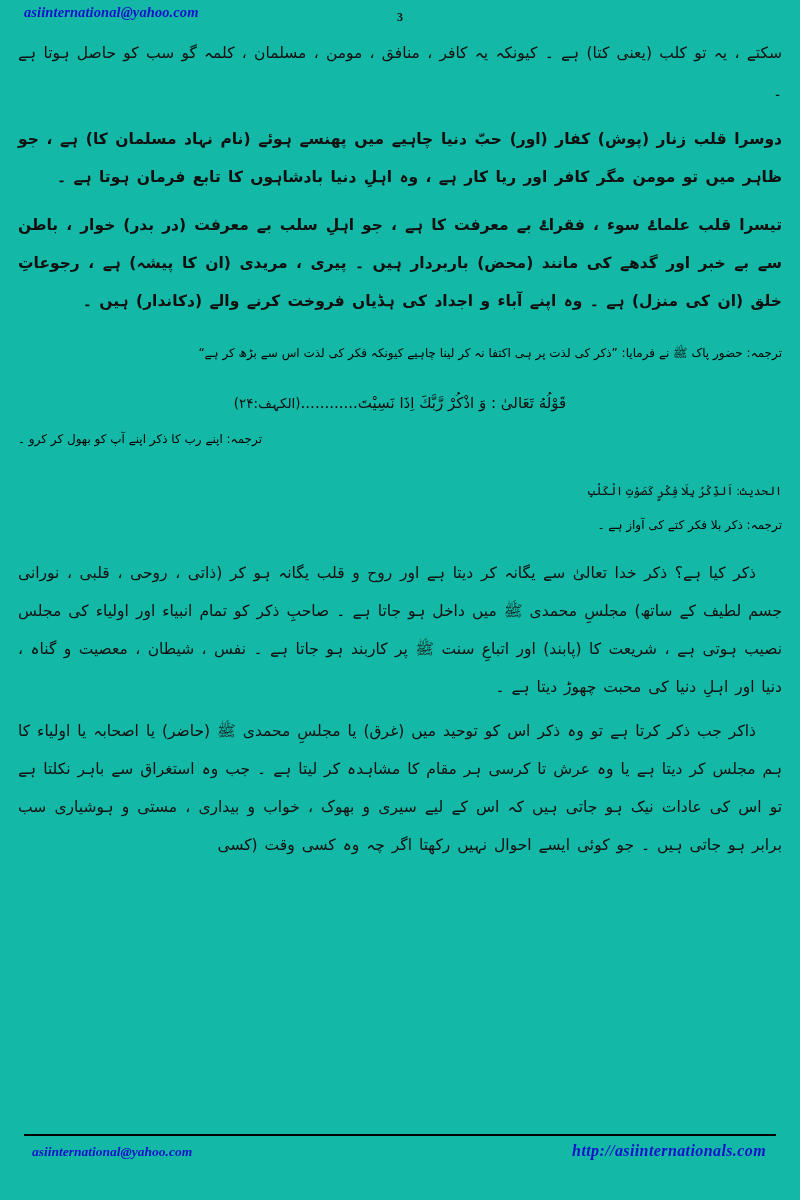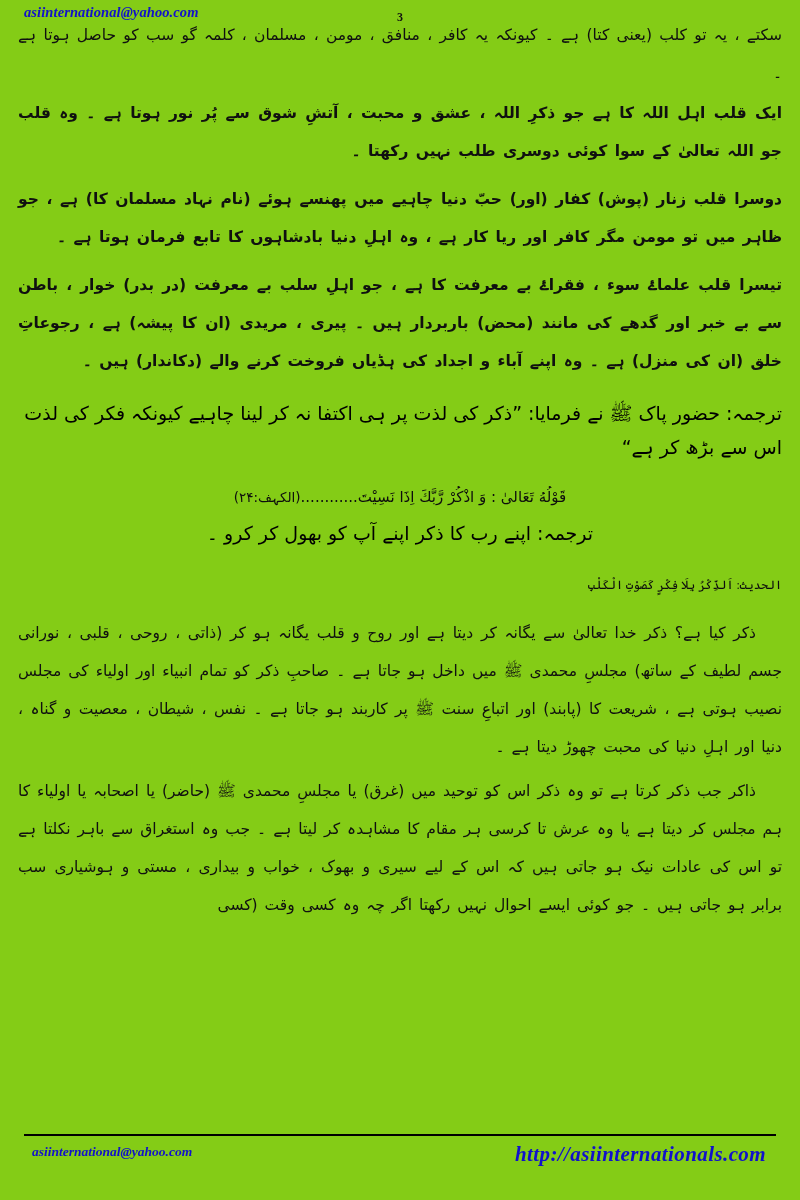--- a/index.html
+++ b/index.html
@@ -14,21 +14,21 @@
     position: relative;
     overflow: hidden;
     font-family: "DejaVu Sans", sans-serif;
     color: #000000;
   }
   .page {
     position: absolute;
     top: 0; left: 0;
     width: 800px;
     height: 1200px;
-    background: #84cc16;
+    background: #14b8a6;
   }
 
   
   .page-header {
     position: absolute;
     top: 4px; left: 0;
     width: 800px;
     height: 26px;
     direction: ltr;
   }
@@ -52,21 +52,21 @@
     text-align: center;
     font-family: "Liberation Serif", "DejaVu Serif", serif;
     font-size: 12px;
     font-weight: bold;
     color: #111111;
   }
 
   
   .body-area {
     position: absolute;
-    top: 16px;
+    top: 34px;
     left: 18px;
     width: 764px;
     height: 1100px;
     direction: rtl;
   }
 
   .para {
     direction: rtl;
     text-align: justify;
     text-align-last: right;
@@ -109,26 +109,26 @@
   .hadith-line .label {
     font-weight: normal;
   }
   .hadith-arabic {
     letter-spacing: 0.6px;
   }
   .tarjuma {
     direction: rtl;
     text-align: right;
     font-family: "DejaVu Sans", sans-serif;
-    font-size: 19px;
+    font-size: 12px;
     line-height: 34px;
     margin: 0;
   }
   .tarjuma.center {
-    text-align: center;
+    text-align: left;
   }
   .verse-ref {
     font-size: 13.5px;
   }
   .dots {
     letter-spacing: 2px;
   }
   .sm-glyph {
     font-size: 11px;
     vertical-align: super;
@@ -167,41 +167,40 @@
     color: #1111cc;
     white-space: nowrap;
   }
   .footer-url {
     position: absolute;
     top: 8px;
     right: 10px;
     font-family: "Liberation Serif", "DejaVu Serif", serif;
     font-style: italic;
     font-weight: bold;
-    font-size: 21px;
+    font-size: 16px;
     color: #1111cc;
     letter-spacing: 0.4px;
     white-space: nowrap;
   }
 </style>
 </head>
 <body>
 
 <div class="page">
 
   <div class="page-header">
     <div class="header-email">asiinternational@yahoo.com</div>
     <div class="page-number">3</div>
   </div>
 
   <div class="body-area">
 
     <p class="para">سکتے ، یہ تو کلب (یعنی کتا) ہے ۔ کیونکہ یہ کافر ، منافق ، مومن ، مسلمان ، کلمہ گو سب کو حاصل ہوتا ہے ۔</p>
 
-    <p class="para lead">ایک قلب اہل اللہ کا ہے جو ذکرِ اللہ ، عشق و محبت ، آتشِ شوق سے پُر نور ہوتا ہے ۔ وہ قلب جو اللہ تعالیٰ کے سوا کوئی دوسری طلب نہیں رکھتا ۔</p>
 
     <div class="sp-8"></div>
 
     <p class="para lead">دوسرا قلب زنار (پوش) کفار (اور) حبّ دنیا چاہیے میں پھنسے ہوئے (نام نہاد مسلمان کا) ہے ، جو ظاہر میں تو مومن مگر کافر اور ریا کار ہے ، وہ اہلِ دنیا بادشاہوں کا تابع فرمان ہوتا ہے ۔</p>
 
     <div class="sp-8"></div>
 
     <p class="para lead">تیسرا قلب علماۓ سوء ، فقراۓ بے معرفت کا ہے ، جو اہلِ سلب بے معرفت (در بدر) خوار ، باطن سے بے خبر اور گدھے کی مانند (محض) باربردار ہیں ۔ پیری ، مریدی (ان کا پیشہ) ہے ، رجوعاتِ خلق (ان کی منزل) ہے ۔ وہ اپنے آباء و اجداد کی ہڈیاں فروخت کرنے والے (دکاندار) ہیں ۔</p>
 
     <div class="sp-4"></div>
@@ -221,20 +220,21 @@
 
     <p class="tarjuma center">ترجمہ: اپنے رب کا ذکر اپنے آپ کو بھول کر کرو ۔</p>
 
     <div class="sp-14"></div>
 
     <div class="hadith-line">
       <span class="label">الحدیث:</span>
       <span class="hadith-arabic">اَلذِّكْرُ بِلَا فِكْرٍ كَصَوْتِ الْكَلْبِ</span>
     </div>
 
+    <p class="tarjuma">ترجمہ: ذکر بلا فکر کتے کی آواز ہے ۔</p>
 
     <div class="sp-8"></div>
 
 
     <div class="sp-4"></div>
 
     <p class="para indent">ذکر کیا ہے؟ ذکر خدا تعالیٰ سے یگانہ کر دیتا ہے اور روح و قلب یگانہ ہو کر (ذاتی ، روحی ، قلبی ، نورانی جسم لطیف کے ساتھ) مجلسِ محمدی ﷺ میں داخل ہو جاتا ہے ۔ صاحبِ ذکر کو تمام انبیاء اور اولیاء کی مجلس نصیب ہوتی ہے ، شریعت کا (پابند) اور اتباعِ سنت ﷺ پر کاربند ہو جاتا ہے ۔ نفس ، شیطان ، معصیت و گناہ ، دنیا اور اہلِ دنیا کی محبت چھوڑ دیتا ہے ۔</p>
 
     <div class="sp-4"></div>
 

